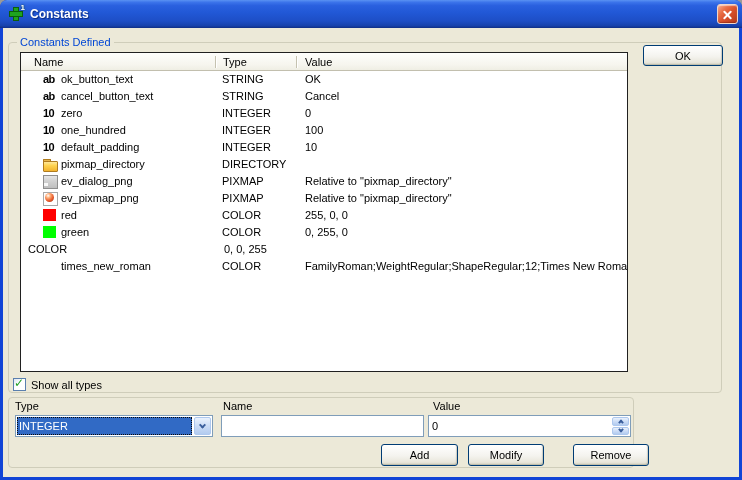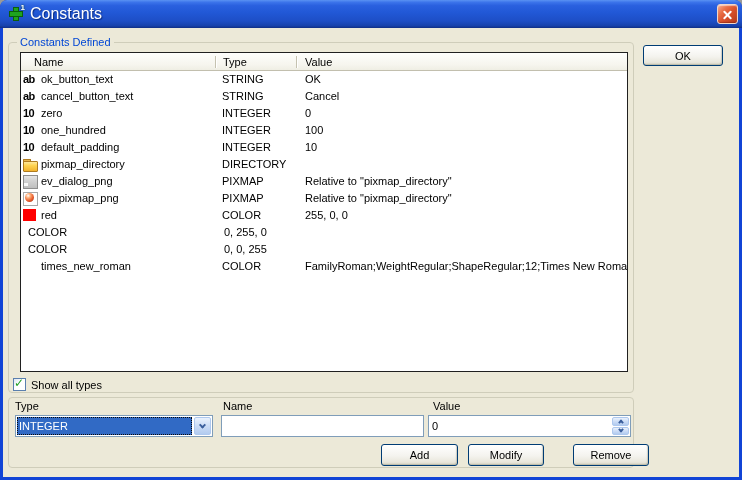--- a/index.html
+++ b/index.html
@@ -13,56 +13,56 @@
   .titlebar {
     position:absolute; left:0; top:0; width:742px; height:28px;
     border-radius:7px 7px 0 0;
     background:linear-gradient(180deg,#5A92F2 0%,#3C74EA 8%,#2A60DF 20%,#2158D6 45%,#1D4EC6 75%,#1742AC 92%,#0F2F85 100%);
     display:flex; align-items:center;
   }
   .app-icon { position:relative; width:16px; height:16px; margin:0 6px 0 8px; }
   .app-icon::before { content:""; position:absolute; left:6px; top:2px; width:4px; height:12px; background:#1FA31F; box-shadow:0 0 0 1px #0B5E0B; }
   .app-icon::after  { content:""; position:absolute; left:2px; top:6px; width:12px; height:4px; background:#1FA31F; box-shadow:0 0 0 1px #0B5E0B; }
   .app-icon .one { position:absolute; right:-1px; top:-3px; font-size:8px; font-weight:bold; color:#FFF; text-shadow:0 0 2px #064006; z-index:2; }
-  .title { color:#FFF; font-size:16px; font-weight:normal; text-shadow:1px 1px 1px #0B2B7E; }
+  .title { color:#FFF; font-size:12px; font-weight:bold; text-shadow:1px 1px 1px #0B2B7E; }
   .close-btn {
     position:absolute; right:4px; top:4px; width:21px; height:20px; border-radius:3px;
     border:1px solid #F0D6C8;
     background:linear-gradient(135deg,#F7AE92 0%,#E96F46 30%,#D9502B 55%,#B23A1B 100%);
     box-shadow:inset 0 1px 1px rgba(255,255,255,.55), inset 0 -1px 1px rgba(90,10,0,.35);
     cursor:pointer;
   }
   .close-btn i { position:absolute; left:4px; top:9px; width:11px; height:2px; background:#FFF; border-radius:1px; }
   .close-btn .xb1 { transform:rotate(45deg); }
   .close-btn .xb2 { transform:rotate(-45deg); }
   
   .client { position:absolute; left:3px; top:28px; width:736px; height:449px; background:#ECE9D8; }
   .groupbox { position:absolute; border:1px solid #CFCDBA; border-radius:4px; }
-  .gb1 { left:5px; top:14px; width:626px; height:351px; }
+  .gb1 { left:5px; top:14px; width:714px; height:351px; }
   .gb2 { left:5px; top:369px; width:626px; height:71px; }
   .gb-label { position:absolute; left:8px; top:-8px; background:#ECE9D8; padding:0 3px; color:#0046D5; line-height:14px; }
   
   .listview { position:absolute; left:11px; top:9px; width:608px; height:320px; border:1px solid #202020; background:#FFF; overflow:hidden; }
   .lv-header {
     display:grid; grid-template-columns:194px 81px 1fr; height:18px; align-items:center;
     background:linear-gradient(180deg,#FEFEFC 0%,#F6F5EE 70%,#EFEEE4 100%);
     border-bottom:1px solid #C2BFAE;
   }
   .hcell { position:relative; height:18px; line-height:18px; white-space:nowrap; overflow:hidden; cursor:default; }
   .h-name  { padding-left:13px; }
   .h-type  { padding-left:8px; }
   .h-value { padding-left:9px; }
   .h-type::before, .h-value::before { content:""; position:absolute; left:0; top:3px; width:1px; height:12px; background:#C5C2B0; }
   .h-type::after,  .h-value::after  { content:""; position:absolute; left:1px; top:3px; width:1px; height:12px; background:#FFFFFF; }
   .lv-row { display:grid; grid-template-columns:194px 81px 1fr; height:17px; align-items:center; }
   .cell { white-space:nowrap; overflow:hidden; line-height:17px; }
   .c-name { display:flex; align-items:center; padding-left:2px; }
   .c-type { padding-left:7px; }
   .c-value { padding-left:9px; }
-  .icon { position:relative; flex:none; width:15px; height:13px; margin-right:3px; }
+  .icon { position:relative; flex:none; width:15px; height:13px; margin-right:3px;margin-left:20px; }
   .icon-text-glyph, .icon-number-glyph { font-weight:bold; font-size:11px; line-height:13px; letter-spacing:-0.5px; }
   .icon-folder::before { content:""; position:absolute; left:0; top:1px; width:6px; height:4px; background:#E8B64C; border:1px solid #B07C1F; border-bottom:none; border-radius:1px 1px 0 0; }
   .icon-folder::after  { content:""; position:absolute; left:0; top:3px; width:13px; height:9px; background:linear-gradient(180deg,#FFE89A 0%,#FFD34F 40%,#F2B32F 100%); border:1px solid #B07C1F; border-radius:1px; }
   .icon-dialog-pixmap::before { content:""; position:absolute; left:0; top:0; width:13px; height:12px; background:linear-gradient(180deg,#E6E6E6 0%,#D4D4D4 35%,#BFBFBF 100%); border:1px solid #8E8E8E; }
   .icon-dialog-pixmap::after  { content:""; position:absolute; left:1px; bottom:2px; width:4px; height:3px; background:#F8F8F8; }
   .icon-image-pixmap::before { content:""; position:absolute; left:0; top:0; width:13px; height:12px; background:#FFF; border:1px solid #A8A8A8; }
   .icon-image-pixmap::after  { content:""; position:absolute; left:2px; top:1px; width:9px; height:9px; border-radius:50%; background:radial-gradient(circle at 35% 30%, #FFFFFF 0%, #FFB07A 25%, #E65A2B 60%, #9C2A10 100%); }
   .icon-swatch-red::before   { content:""; position:absolute; left:0; top:0; width:13px; height:12px; background:#FF0000; }
   .icon-swatch-green::before { content:""; position:absolute; left:0; top:0; width:13px; height:12px; background:#00FF00; }
   .icon-swatch-blue::before  { content:""; position:absolute; left:0; top:0; width:13px; height:12px; background:#0000FF; }
@@ -205,20 +205,24 @@
   <div class="lv-row">
     <div class="cell c-name">
       <span class="icon icon-swatch-red"></span>
       <span class="nm">red</span>
     </div>
     <div class="cell c-type">COLOR</div>
     <div class="cell c-value">255, 0, 0</div>
   </div>
 
   <div class="lv-row">
+    <div class="cell c-name">
+      <span class="icon icon-swatch-green"></span>
+      <span class="nm">green</span>
+    </div>
     <div class="cell c-type">COLOR</div>
     <div class="cell c-value">0, 255, 0</div>
   </div>
 
   <div class="lv-row">
     <div class="cell c-type">COLOR</div>
     <div class="cell c-value">0, 0, 255</div>
   </div>
 
   <div class="lv-row">

